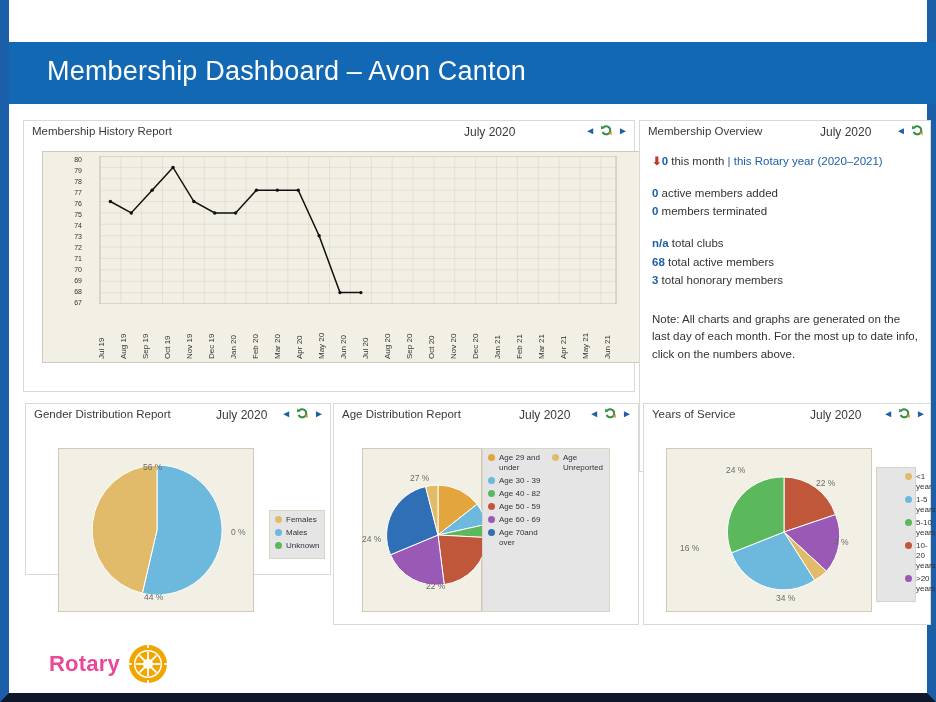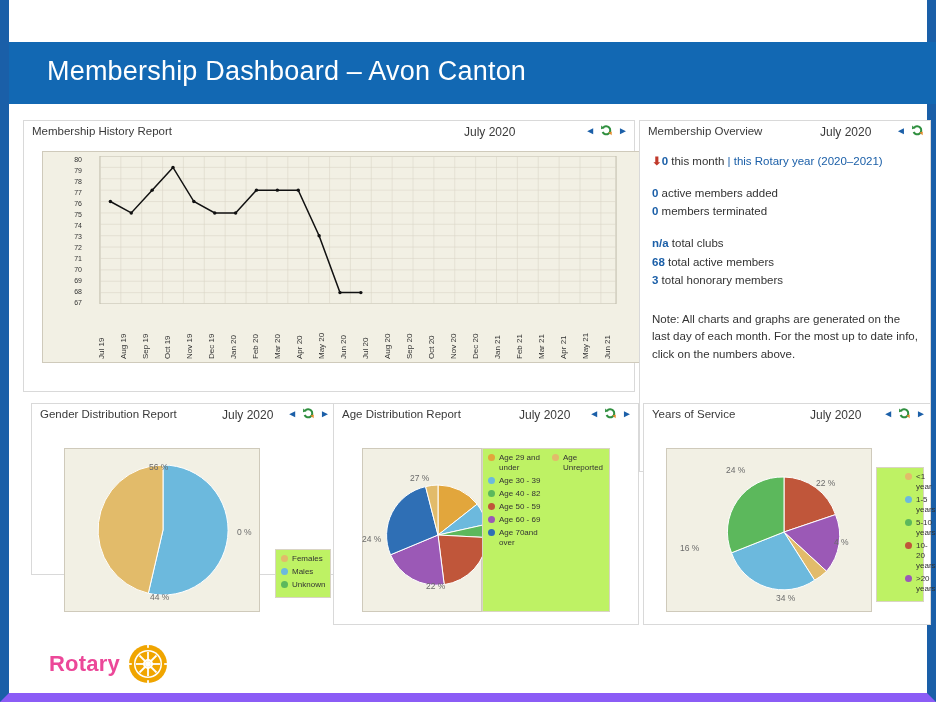--- a/index.html
+++ b/index.html
@@ -9,21 +9,21 @@
     background:#ffffff;
     font-family: "Liberation Sans", sans-serif;
     overflow: hidden;
     position: relative;
   }
   .page {
     position:absolute; left:0; top:0; width:936px; height:702px;
     background:#fff;
     border-left:9px solid #1a5fa8;
     border-right:9px solid #1a5fa8;
-    border-bottom:9px solid #8b5cf6;
+    border-bottom:9px solid #0f172a;
   }
   .header-band {
     position:absolute; left:0; top:42px; width:936px; height:62px;
     background:#1268b3;
   }
   .header-title {
     position:absolute; left:38px; top:56px;
     font-size:27px; color:#ffffff; font-weight:400;
     letter-spacing:0.2px;
   }
@@ -74,21 +74,21 @@
   .ov-body { position:absolute; left:12px; top:32px; right:10px; font-size:11.5px; color:#333; line-height:1.45; }
   .ov-line { margin-bottom:2px; }
   .ov-b { color:#1b5fa8; font-weight:bold; }
   .ov-link { color:#1b5fa8; text-decoration:none; }
   .ov-sep { color:#1b5fa8; }
   .down-arrow { color:#c0392b; font-weight:bold; }
   .ov-gap { height:13px; }
   .ov-note { margin-top:22px; font-size:11.5px; color:#333; line-height:1.5; }
   .pie-label { position:absolute; font-size:8.5px; color:#6b6b6b; white-space:nowrap; }
   .legend {
-    position:absolute; background:#bef264; border:1px solid #d9d4c4;
+    position:absolute; background:#e5e5e5; border:1px solid #d9d4c4;
     padding:4px 5px; font-size:8px; color:#333; line-height:1.25;
   }
   .legend-item { display:flex; align-items:flex-start; margin-bottom:3px; }
   .legend-dot { width:7px; height:7px; border-radius:50%; margin-right:4px; margin-top:1px; flex:0 0 auto; }
   .legend-text { white-space:pre-line; }
 
   
   .rotary { position:absolute; left:40px; top:644px; display:flex; align-items:center; gap:8px; }
   .rotary-word { font-size:22px; color:#ec4899; font-weight:bold; letter-spacing:0.2px; }
   .rotary-mark { width:40px; height:40px; }
@@ -267,21 +267,21 @@
         <span>total active members</span>
       </div>
       <div class="ov-line">
         <span class="ov-b">3</span>
         <span>total honorary members</span>
       </div>
       <div class="ov-note">Note: All charts and graphs are generated on the last day of each month. For the most up to date info, click on the numbers above.</div>
     </div>
   </div>
 
-  <div class="panel" style="left:22px; top:403px; width:306px; height:172px;">
+  <div class="panel" style="left:16px; top:403px; width:306px; height:172px;">
     <div class="panel-head">
       <span class="panel-title">Gender Distribution Report</span>
       <span class="panel-date" style="left:190px;">July 2020</span>
       <span class="nav-group" style="right:6px;">
         <span class="nav-arrow">◄</span>
         <span class="nav-refresh">
           <svg width="13" height="13" viewBox="0 0 13 13">
             <path d="M3 4 A4 4 0 1 1 2.6 8" fill="none" stroke="#2f8f3f" stroke-width="2"></path>
             <path d="M1.2 1.6 L4.4 4.2 L1.0 5.2 Z" fill="#2f8f3f"></path>
             <path d="M11.6 11.2 L8.4 8.6 L11.8 7.6 Z" fill="#e28a2b"></path>
@@ -296,21 +296,21 @@
     <svg style="position:absolute; left:60px; top:55px;" width="142" height="142" viewBox="0 0 142 142">
 
       <path d="M71 71 L71 6 A65 65 0 1 1 56.3 134.3 Z" fill="#6cb9dd" stroke="#ffffff" stroke-width="1"></path>
       <path d="M71 71 L56.3 134.3 A65 65 0 0 1 71 6 Z" fill="#e2bb6a" stroke="#ffffff" stroke-width="1"></path>
     </svg>
 
     <div class="pie-label" style="left:117px; top:58px;">56 %</div>
     <div class="pie-label" style="left:118px; top:188px;">44 %</div>
     <div class="pie-label" style="left:205px; top:123px;">0 %</div>
 
-    <div class="legend" style="left:243px; top:106px; width:56px;margin-top:39px;">
+    <div class="legend" style="left:243px; top:106px; width:56px;">
       <div class="legend-item">
         <span class="legend-dot" style="background:#e2bb6a;"></span>
         <span class="legend-text">Females</span>
       </div>
       <div class="legend-item">
         <span class="legend-dot" style="background:#6cb9dd;"></span>
         <span class="legend-text">Males</span>
       </div>
       <div class="legend-item">
         <span class="legend-dot" style="background:#5cb85c;"></span>
@@ -421,21 +421,21 @@
       <path d="M62 62 L92.6 110.2 A55 55 0 0 1 9.5 82.8 Z" fill="#6cb9dd" stroke="#fff" stroke-width="1"></path>
       <path d="M62 62 L9.5 82.8 A55 55 0 0 1 62 7 Z" fill="#5cb85c" stroke="#fff" stroke-width="1"></path>
     </svg>
 
     <div class="pie-label" style="left:82px; top:61px;">24 %</div>
     <div class="pie-label" style="left:172px; top:74px;">22 %</div>
     <div class="pie-label" style="left:190px; top:133px;">4 %</div>
     <div class="pie-label" style="left:132px; top:189px;">34 %</div>
     <div class="pie-label" style="left:36px; top:139px;">16 %</div>
 
-    <div class="legend" style="left:232px; top:63px; width:48px;padding-left:28px;">
+    <div class="legend" style="left:232px; top:63px; width:40px;padding-left:28px;">
       <div class="legend-item">
         <span class="legend-dot" style="background:#e2bb6a;"></span>
         <span class="legend-text">&lt;1 year</span>
       </div>
       <div class="legend-item">
         <span class="legend-dot" style="background:#6cb9dd;"></span>
         <span class="legend-text">1-5 years</span>
       </div>
       <div class="legend-item">
         <span class="legend-dot" style="background:#5cb85c;"></span>

